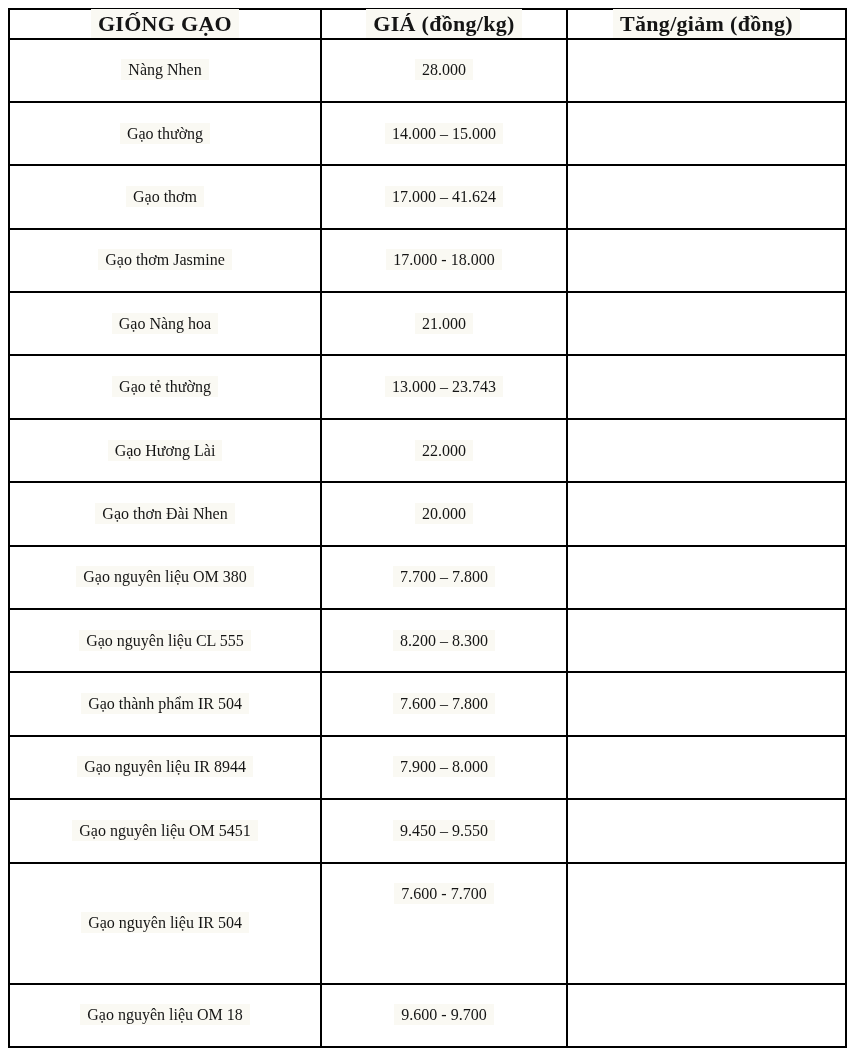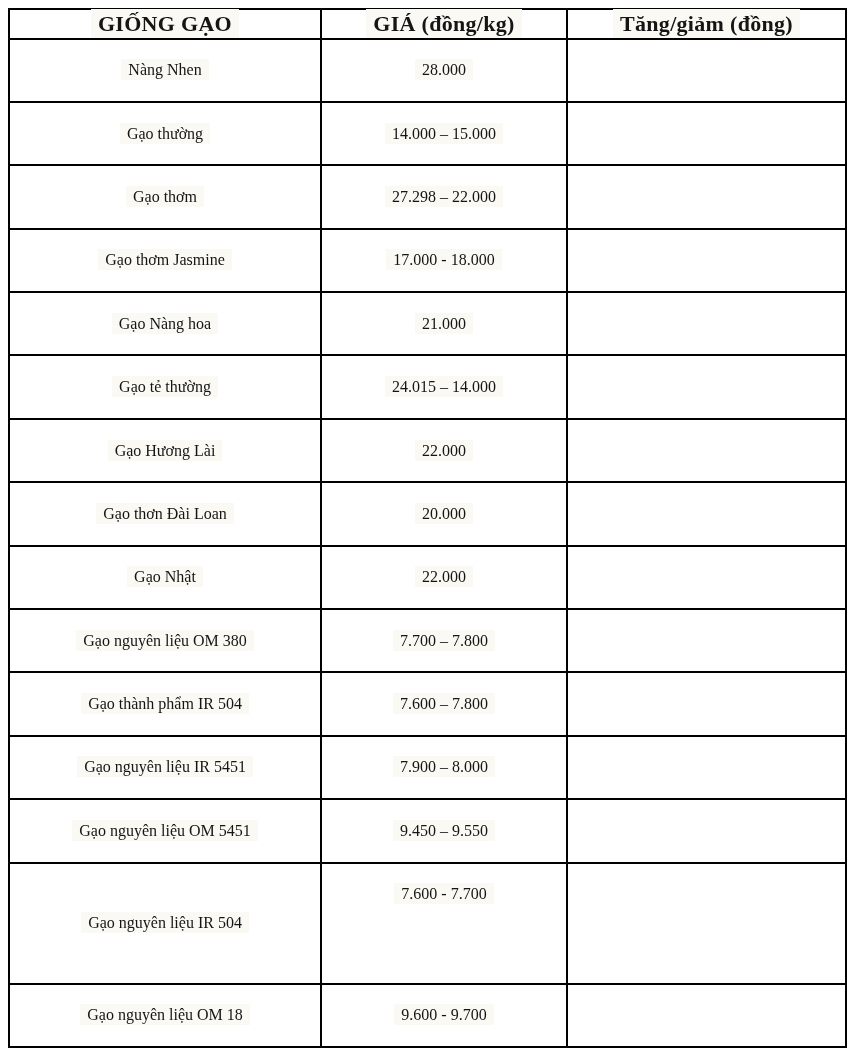--- a/index.html
+++ b/index.html
@@ -77,65 +77,65 @@
         <td><span class="hl">28.000</span></td>
         <td></td>
       </tr>
       <tr>
         <td><span class="hl">Gạo thường</span></td>
         <td><span class="hl">14.000 – 15.000</span></td>
         <td></td>
       </tr>
       <tr>
         <td><span class="hl">Gạo thơm</span></td>
-        <td><span class="hl">27.298 – 22.000</span></td>
+        <td><span class="hl">17.000 – 41.624</span></td>
         <td></td>
       </tr>
       <tr>
         <td><span class="hl">Gạo thơm Jasmine</span></td>
         <td><span class="hl">17.000 - 18.000</span></td>
         <td></td>
       </tr>
       <tr>
         <td><span class="hl">Gạo Nàng hoa</span></td>
         <td><span class="hl">21.000</span></td>
         <td></td>
       </tr>
       <tr>
         <td><span class="hl">Gạo tẻ thường</span></td>
-        <td><span class="hl">24.015 – 14.000</span></td>
+        <td><span class="hl">13.000 – 23.743</span></td>
         <td></td>
       </tr>
       <tr>
         <td><span class="hl">Gạo Hương Lài</span></td>
         <td><span class="hl">22.000</span></td>
         <td></td>
       </tr>
       <tr>
-        <td><span class="hl">Gạo thơn Đài Loan</span></td>
+        <td><span class="hl">Gạo thơn Đài Nhen</span></td>
         <td><span class="hl">20.000</span></td>
-        <td></td>
-      </tr>
-      <tr>
-        <td><span class="hl">Gạo Nhật</span></td>
-        <td><span class="hl">22.000</span></td>
         <td></td>
       </tr>
       <tr>
         <td><span class="hl">Gạo nguyên liệu OM 380</span></td>
         <td><span class="hl">7.700 – 7.800</span></td>
         <td></td>
       </tr>
       <tr>
+        <td><span class="hl">Gạo nguyên liệu CL 555</span></td>
+        <td><span class="hl">8.200 – 8.300</span></td>
+        <td></td>
+      </tr>
+      <tr>
         <td><span class="hl">Gạo thành phẩm IR 504</span></td>
         <td><span class="hl">7.600 – 7.800</span></td>
         <td></td>
       </tr>
       <tr>
-        <td><span class="hl">Gạo nguyên liệu IR 5451</span></td>
+        <td><span class="hl">Gạo nguyên liệu IR 8944</span></td>
         <td><span class="hl">7.900 – 8.000</span></td>
         <td></td>
       </tr>
       <tr>
         <td><span class="hl">Gạo nguyên liệu OM 5451</span></td>
         <td><span class="hl">9.450 – 9.550</span></td>
         <td></td>
       </tr>
       <tr>
         <td><span class="hl">Gạo nguyên liệu IR 504</span></td>

